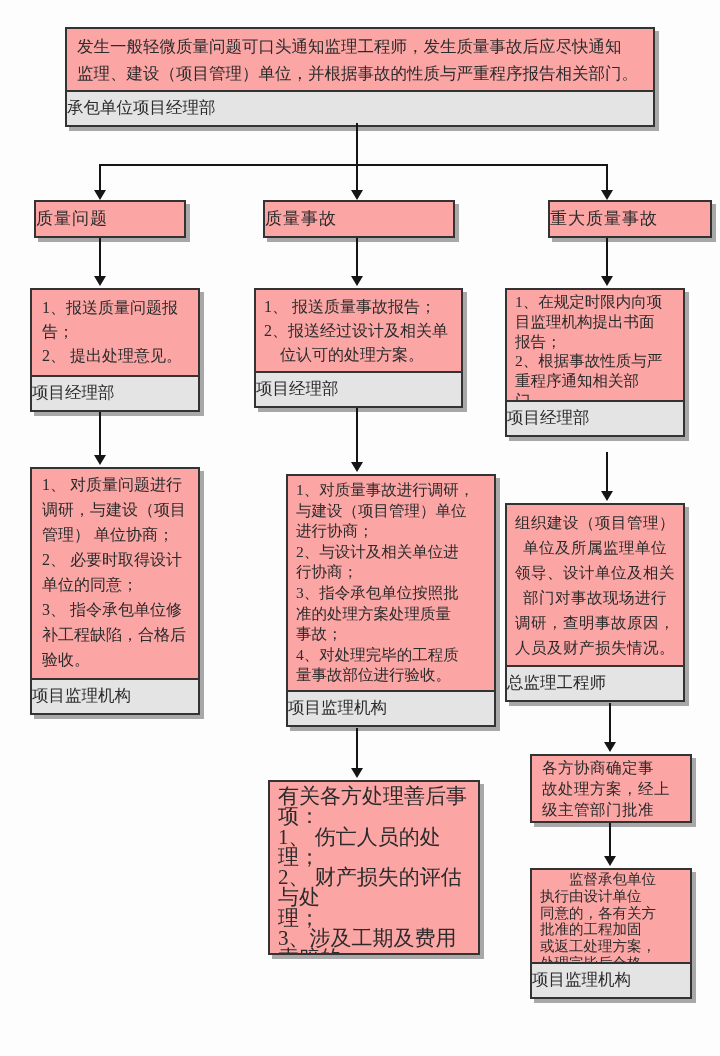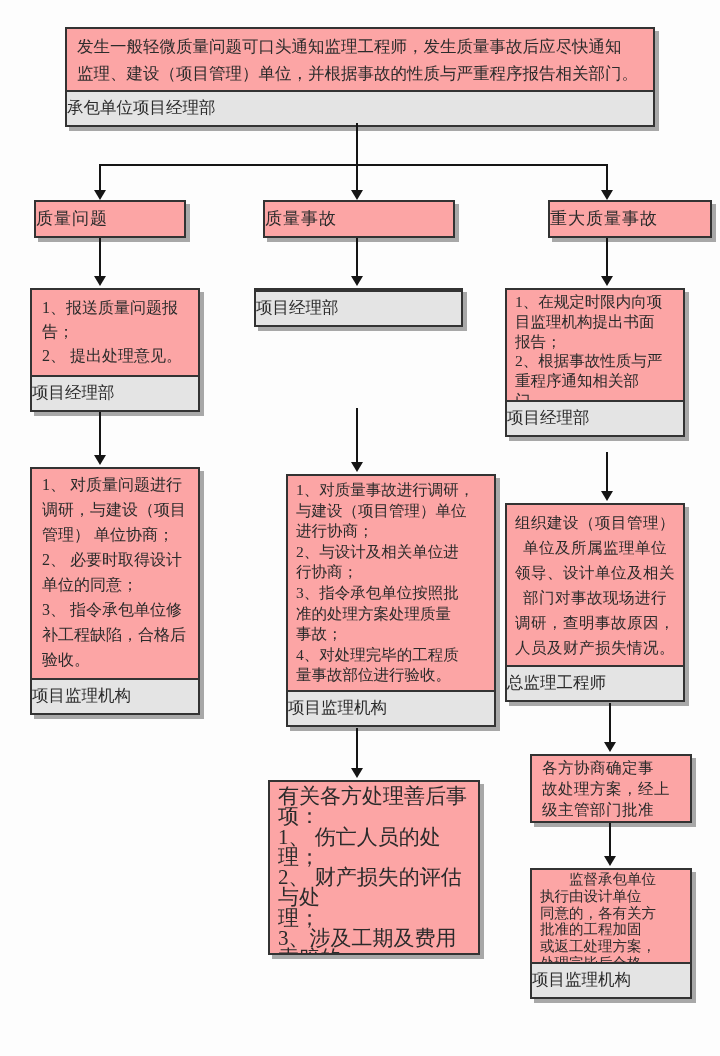--- a/index.html
+++ b/index.html
@@ -71,20 +71,23 @@
   <div class="ahead" style="left:601px;top:276px;"></div>
 
   <div class="fbox" style="left:30px;top:288px;width:170px;">
     <div class="ftext t-l1">1、报送质量问题报
 告；
 2、 提出处理意见。</div>
     <div class="flabel">项目经理部</div>
   </div>
 
   <div class="fbox" style="left:254px;top:288px;width:209px;">
+    <div class="ftext t-m1">1、 报送质量事故报告；
+2、报送经过设计及相关单
+　位认可的处理方案。</div>
     <div class="flabel">项目经理部</div>
   </div>
 
   <div class="fbox" style="left:505px;top:288px;width:180px;">
     <div class="ftext t-r1">1、在规定时限内向项
 目监理机构提出书面
 报告；
 2、根据事故性质与严
 重程序通知相关部
 门。</div>

